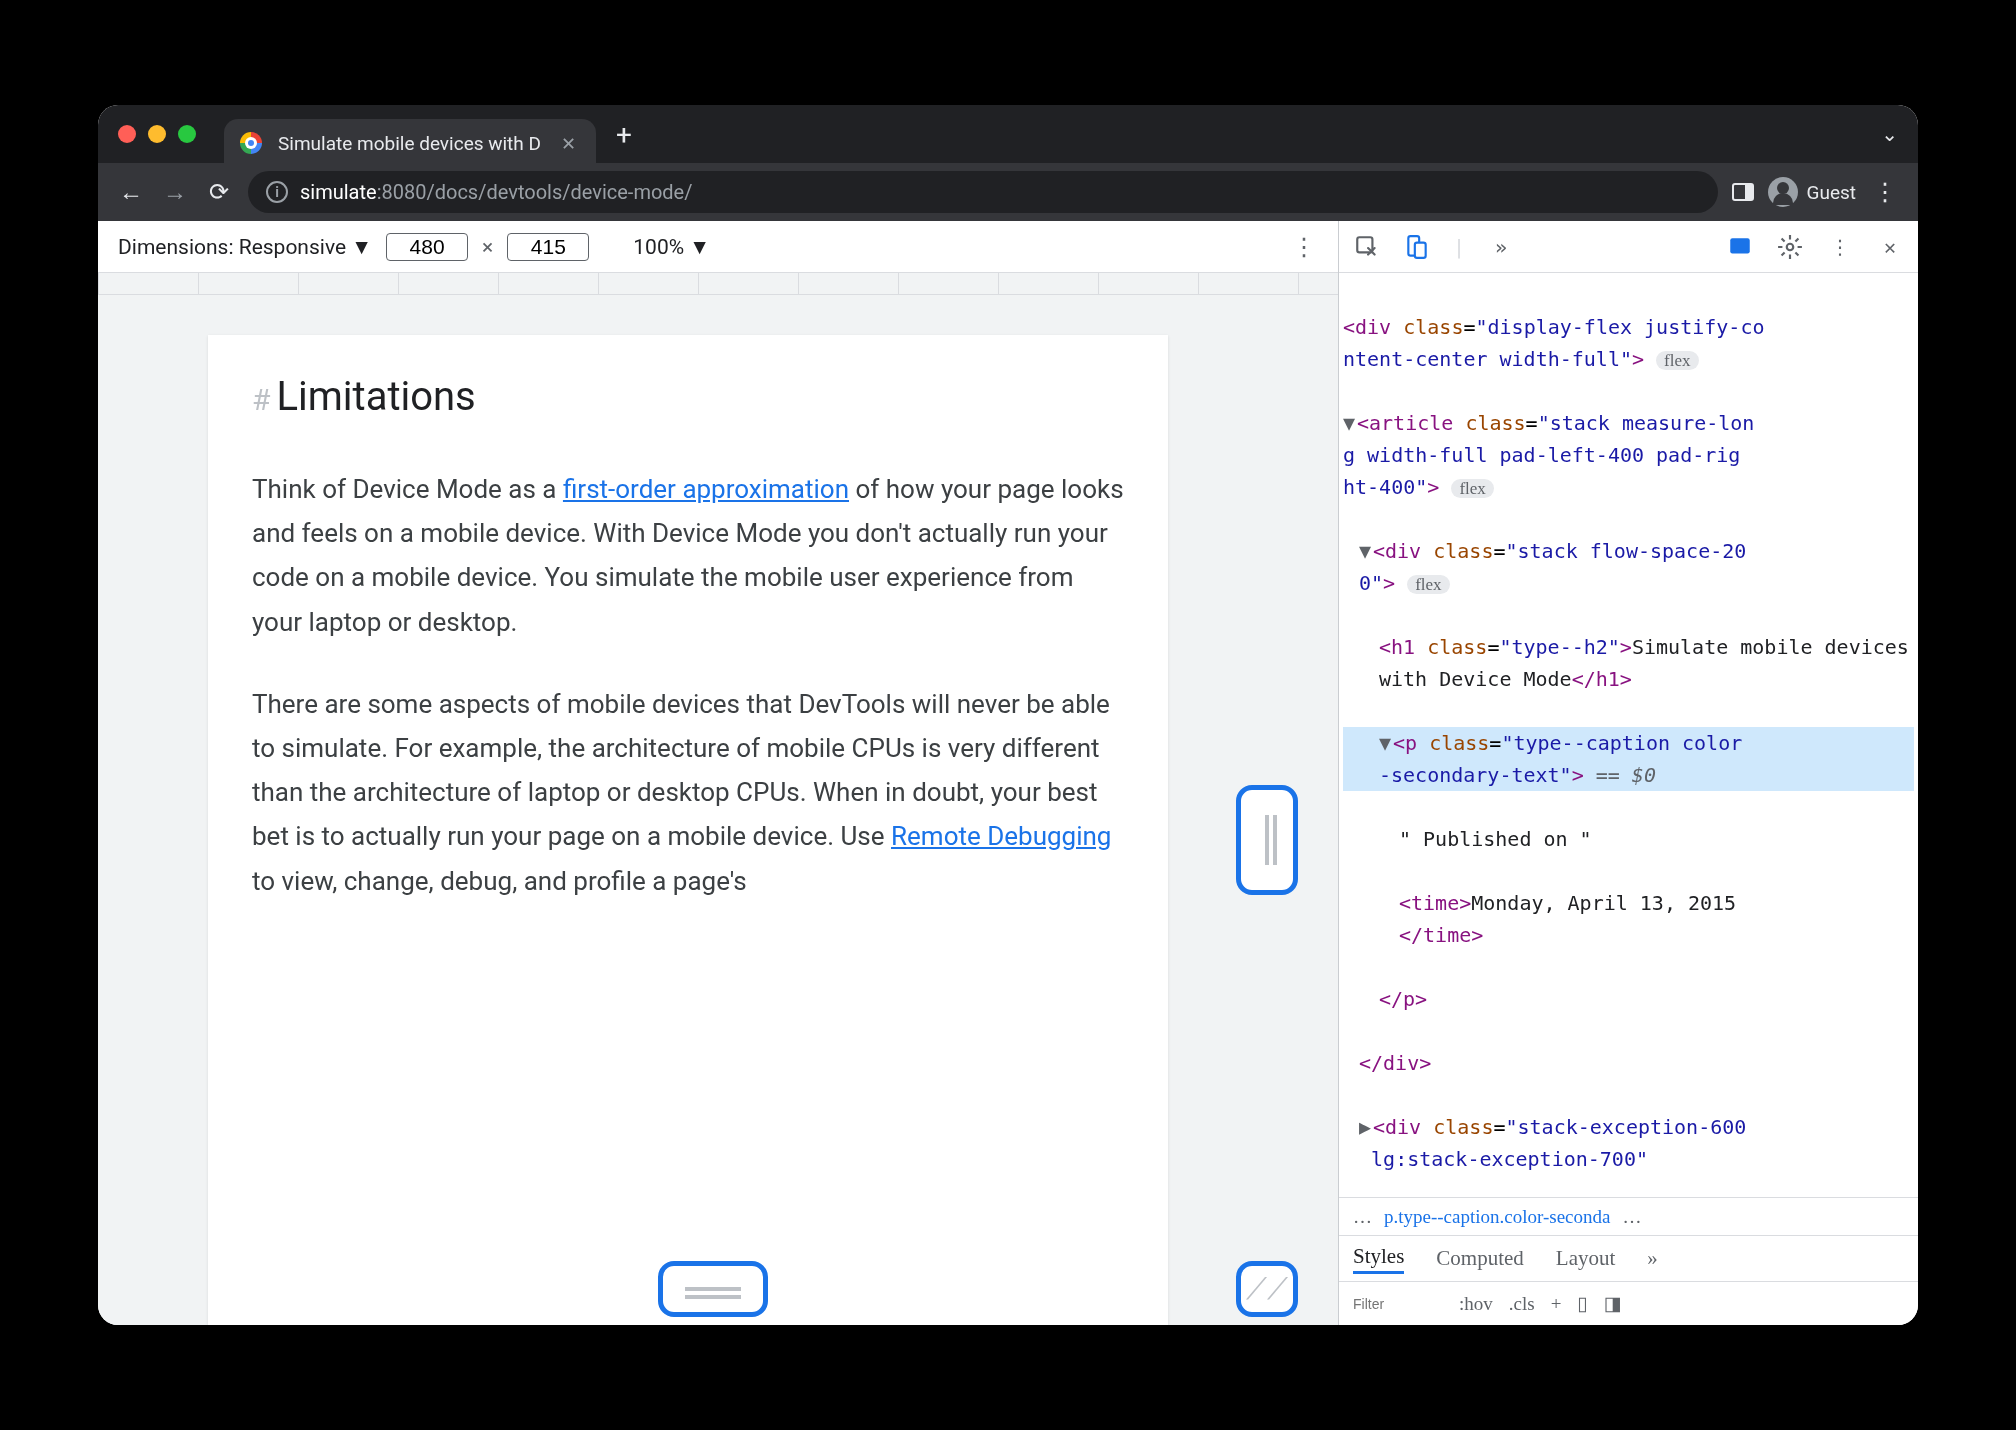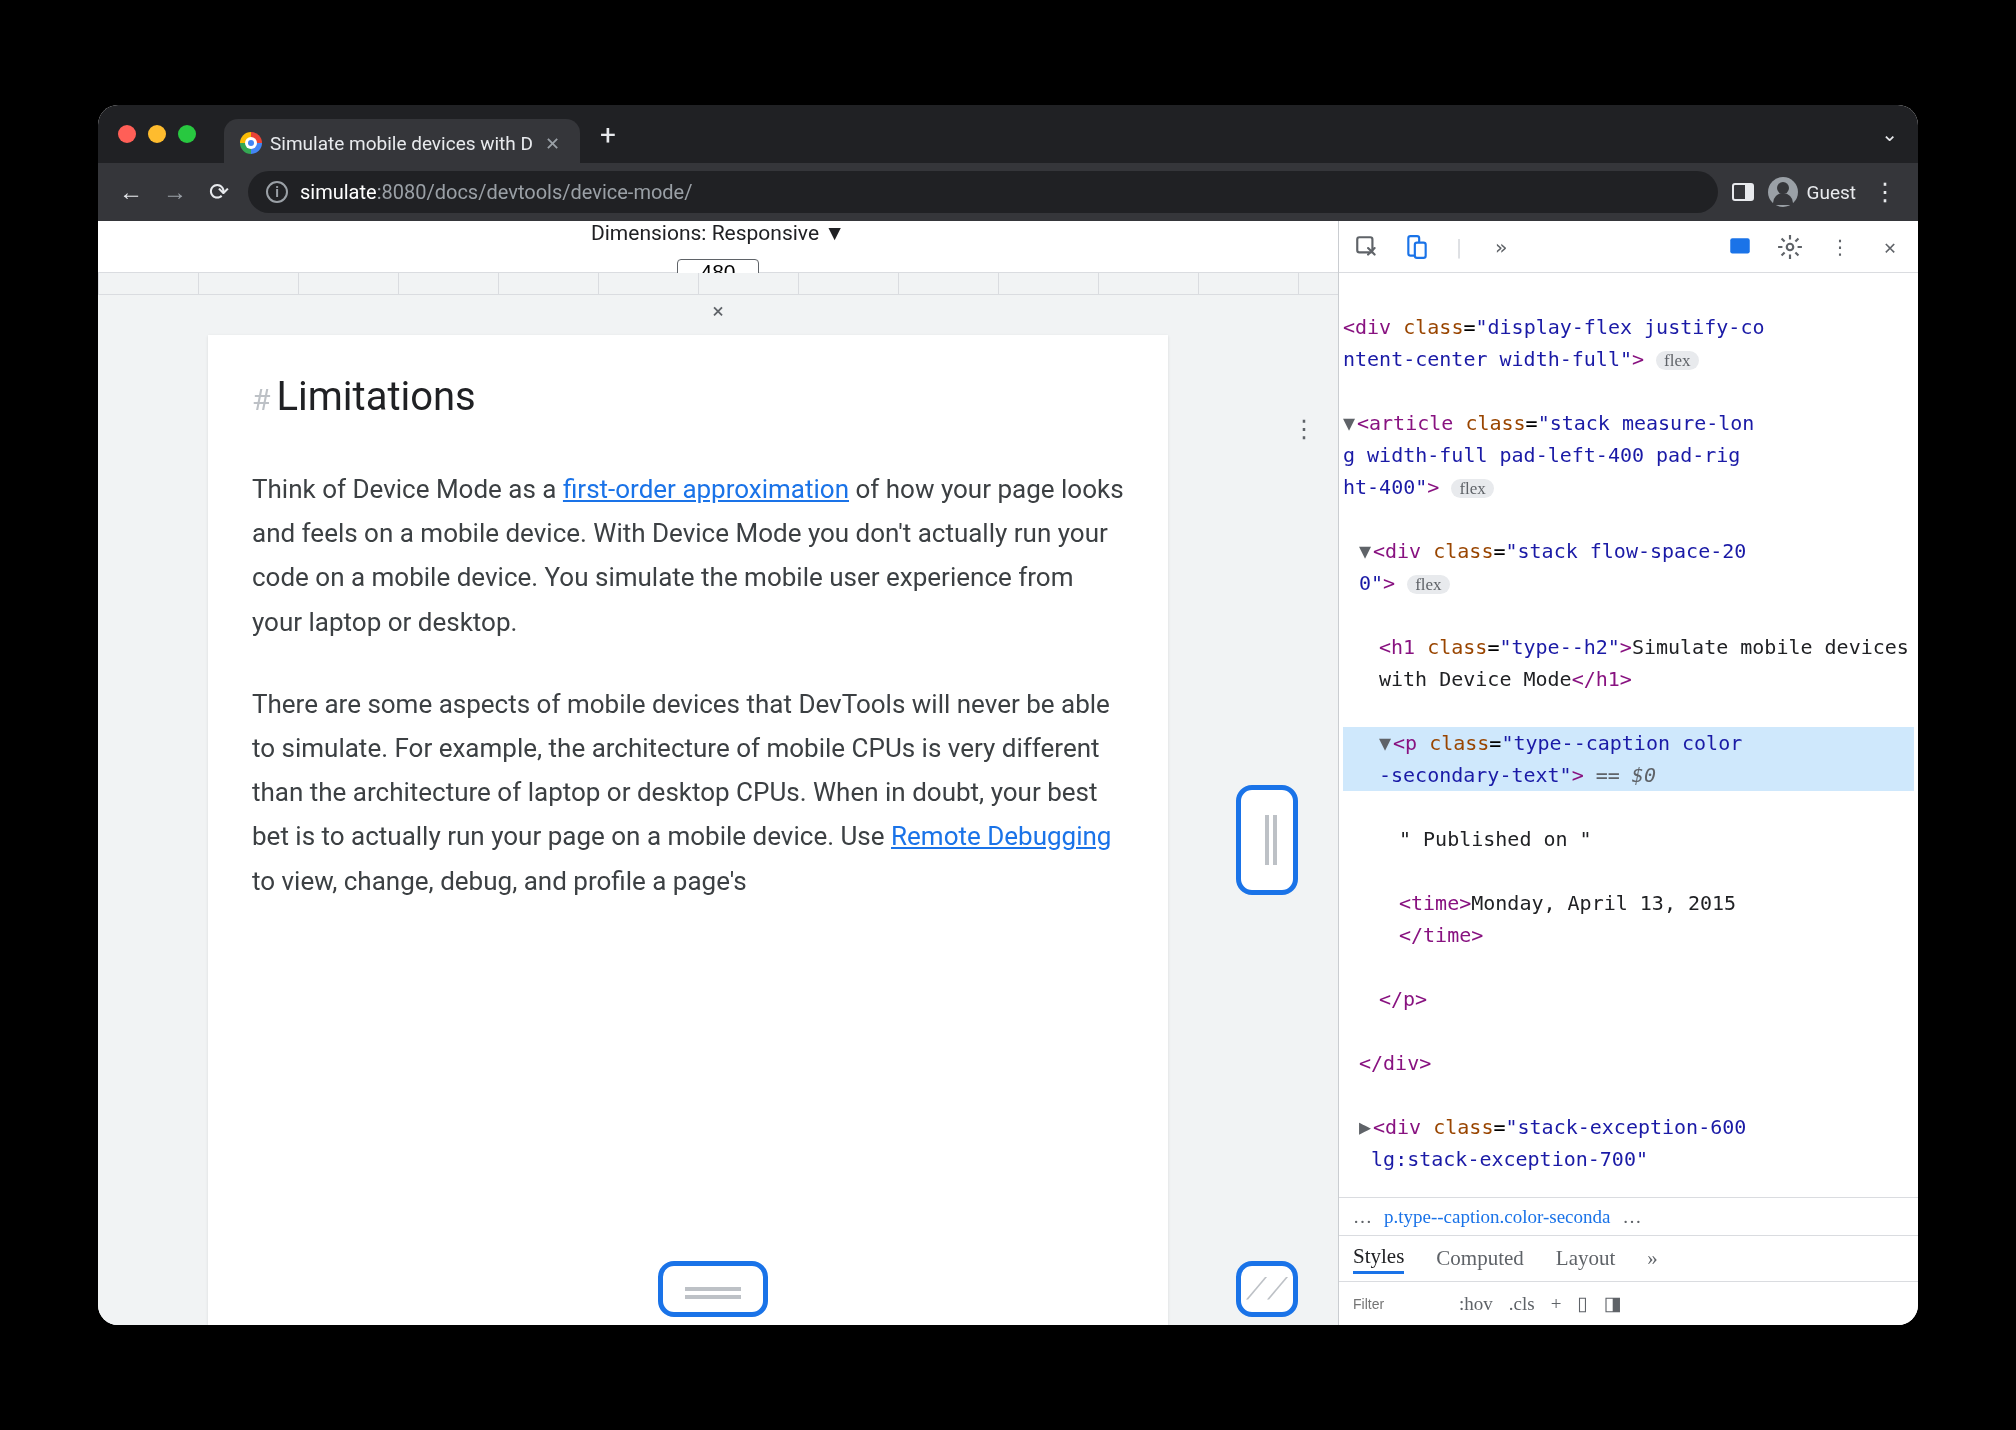--- a/index.html
+++ b/index.html
@@ -4,21 +4,21 @@
 <style>
 * { box-sizing: border-box; margin: 0; padding: 0; }
 body { background: #000; font-family: -apple-system, BlinkMacSystemFont, "Segoe UI", Roboto, sans-serif; width: 2016px; height: 1430px; display: flex; align-items: center; justify-content: center; }
 .window { width: 1820px; height: 1220px; background: #fff; border-radius: 20px; overflow: hidden; box-shadow: 0 20px 60px rgba(0,0,0,0.5); display: flex; flex-direction: column; }
 .titlebar { height: 58px; background: #202124; display: flex; align-items: center; padding: 0 20px; }
 .traffic { display: flex; gap: 12px; margin-right: 28px; }
 .traffic .dot { width: 18px; height: 18px; border-radius: 50%; }
 .dot.red { background: #ff5f57; }
 .dot.yellow { background: #febc2e; }
 .dot.green { background: #28c840; }
-.tab { background: #35363a; height: 48px; border-radius: 14px 14px 0 0; display: flex; align-items: center; padding: 0 16px; color: #e8eaed; font-size: 19px; margin-top: 18px; gap: 8px; max-width: 400px; }
+.tab { background: #35363a; height: 48px; border-radius: 14px 14px 0 0; display: flex; align-items: center; padding: 0 16px; color: #e8eaed; font-size: 19px; margin-top: 18px; gap: 16px; max-width: 400px; }
 .tab .favicon { width: 22px; height: 22px; border-radius: 50%; background: conic-gradient(#ea4335 0 90deg, #4285f4 90deg 180deg, #34a853 180deg 270deg, #fbbc05 270deg 360deg); position: relative; flex-shrink: 0; }
 .tab .favicon::after { content: ''; position: absolute; inset: 5px; background: #fff; border-radius: 50%; }
 .tab .favicon::before { content:''; position:absolute; inset:8px; background:#4285f4; border-radius:50%; z-index:1; }
 .tab .title { white-space: nowrap; overflow: hidden; text-overflow: ellipsis; flex: 1; }
 .tab .close { color: #9aa0a6; font-size: 18px; cursor: pointer; padding: 0 4px; }
 .newtab { color: #e8eaed; font-size: 28px; margin-left: 20px; cursor: pointer; }
 .toolbar { height: 58px; background: #35363a; display: flex; align-items: center; padding: 0 18px; gap: 14px; }
 .nav-btn { width: 30px; height: 30px; display: flex; align-items: center; justify-content: center; color: #9aa0a6; cursor: pointer; font-size: 24px; }
 .nav-btn.enabled { color: #e8eaed; }
 .omnibox { flex: 1; height: 42px; background: #202124; border-radius: 21px; display: flex; align-items: center; padding: 0 18px; color: #e8eaed; font-size: 20px; gap: 12px; }
@@ -26,21 +26,21 @@
 .omnibox .host { color: #fff; }
 .omnibox .path { color: #9aa0a6; }
 .profile-badge { display: flex; align-items: center; gap: 8px; color: #e8eaed; font-size: 19px; }
 .avatar { width: 30px; height: 30px; background: #9aa0a6; border-radius: 50%; position: relative; }
 .avatar::before { content:''; position:absolute; width:12px; height:12px; background:#35363a; border-radius:50%; top:5px; left:9px; }
 .avatar::after { content:''; position:absolute; width:20px; height:12px; background:#35363a; border-radius:12px 12px 0 0; bottom:2px; left:5px; }
 .panel-icon { width:22px; height:18px; border:2px solid #e8eaed; border-radius:3px; position:relative; }
 .panel-icon::after { content:''; position:absolute; right:0; top:0; bottom:0; width:7px; background:#e8eaed; }
 .content { flex: 1; display: flex; overflow: hidden; }
 .viewport-side { flex: 1; display: flex; flex-direction: column; background: #f1f3f4; position: relative; min-width: 0; }
-.device-bar { height: 52px; background: #fff; border-bottom: 1px solid #dadce0; display: flex; align-items: center; padding: 0 20px; gap: 14px; font-size: 21px; color: #202124; flex-direction: column; }
+.device-bar { height: 52px; background: #fff; border-bottom: 1px solid #dadce0; display: flex; align-items: center; padding: 0 20px; gap: 14px; font-size: 21px; color: #202124; }
 .device-bar select, .device-bar .dim-label { font-size: 21px; border: none; background: none; }
 .dim-input { width: 82px; height: 28px; border: 1.5px solid #5f6368; border-radius: 4px; text-align: center; font-size: 21px; }
 .dim-x { color: #5f6368; }
 .zoom { margin-left: 30px; }
 .device-menu { margin-left: auto; color: #5f6368; font-size: 24px; cursor: pointer; letter-spacing:2px; }
 .ruler { height: 22px; background: repeating-linear-gradient(90deg, #dadce0 0 1px, #f1f3f4 1px 100px); border-bottom: 1px solid #dadce0; }
 .viewport-area { flex: 1; position: relative; overflow: hidden; }
 .page { position: absolute; left: 110px; top: 40px; width: 960px; height: calc(100% - 40px); background: #fff; box-shadow: 0 1px 3px rgba(0,0,0,0.1); padding: 28px 44px; font-size: 26px; color: #3c4043; line-height: 1.7; overflow: hidden; }
 .page h2 { font-size: 40px; font-weight: 400; color: #202124; margin-bottom: 36px; }
 .page h2 .hash { color: #bdc1c6; font-size: 30px; margin-right: 6px; }

